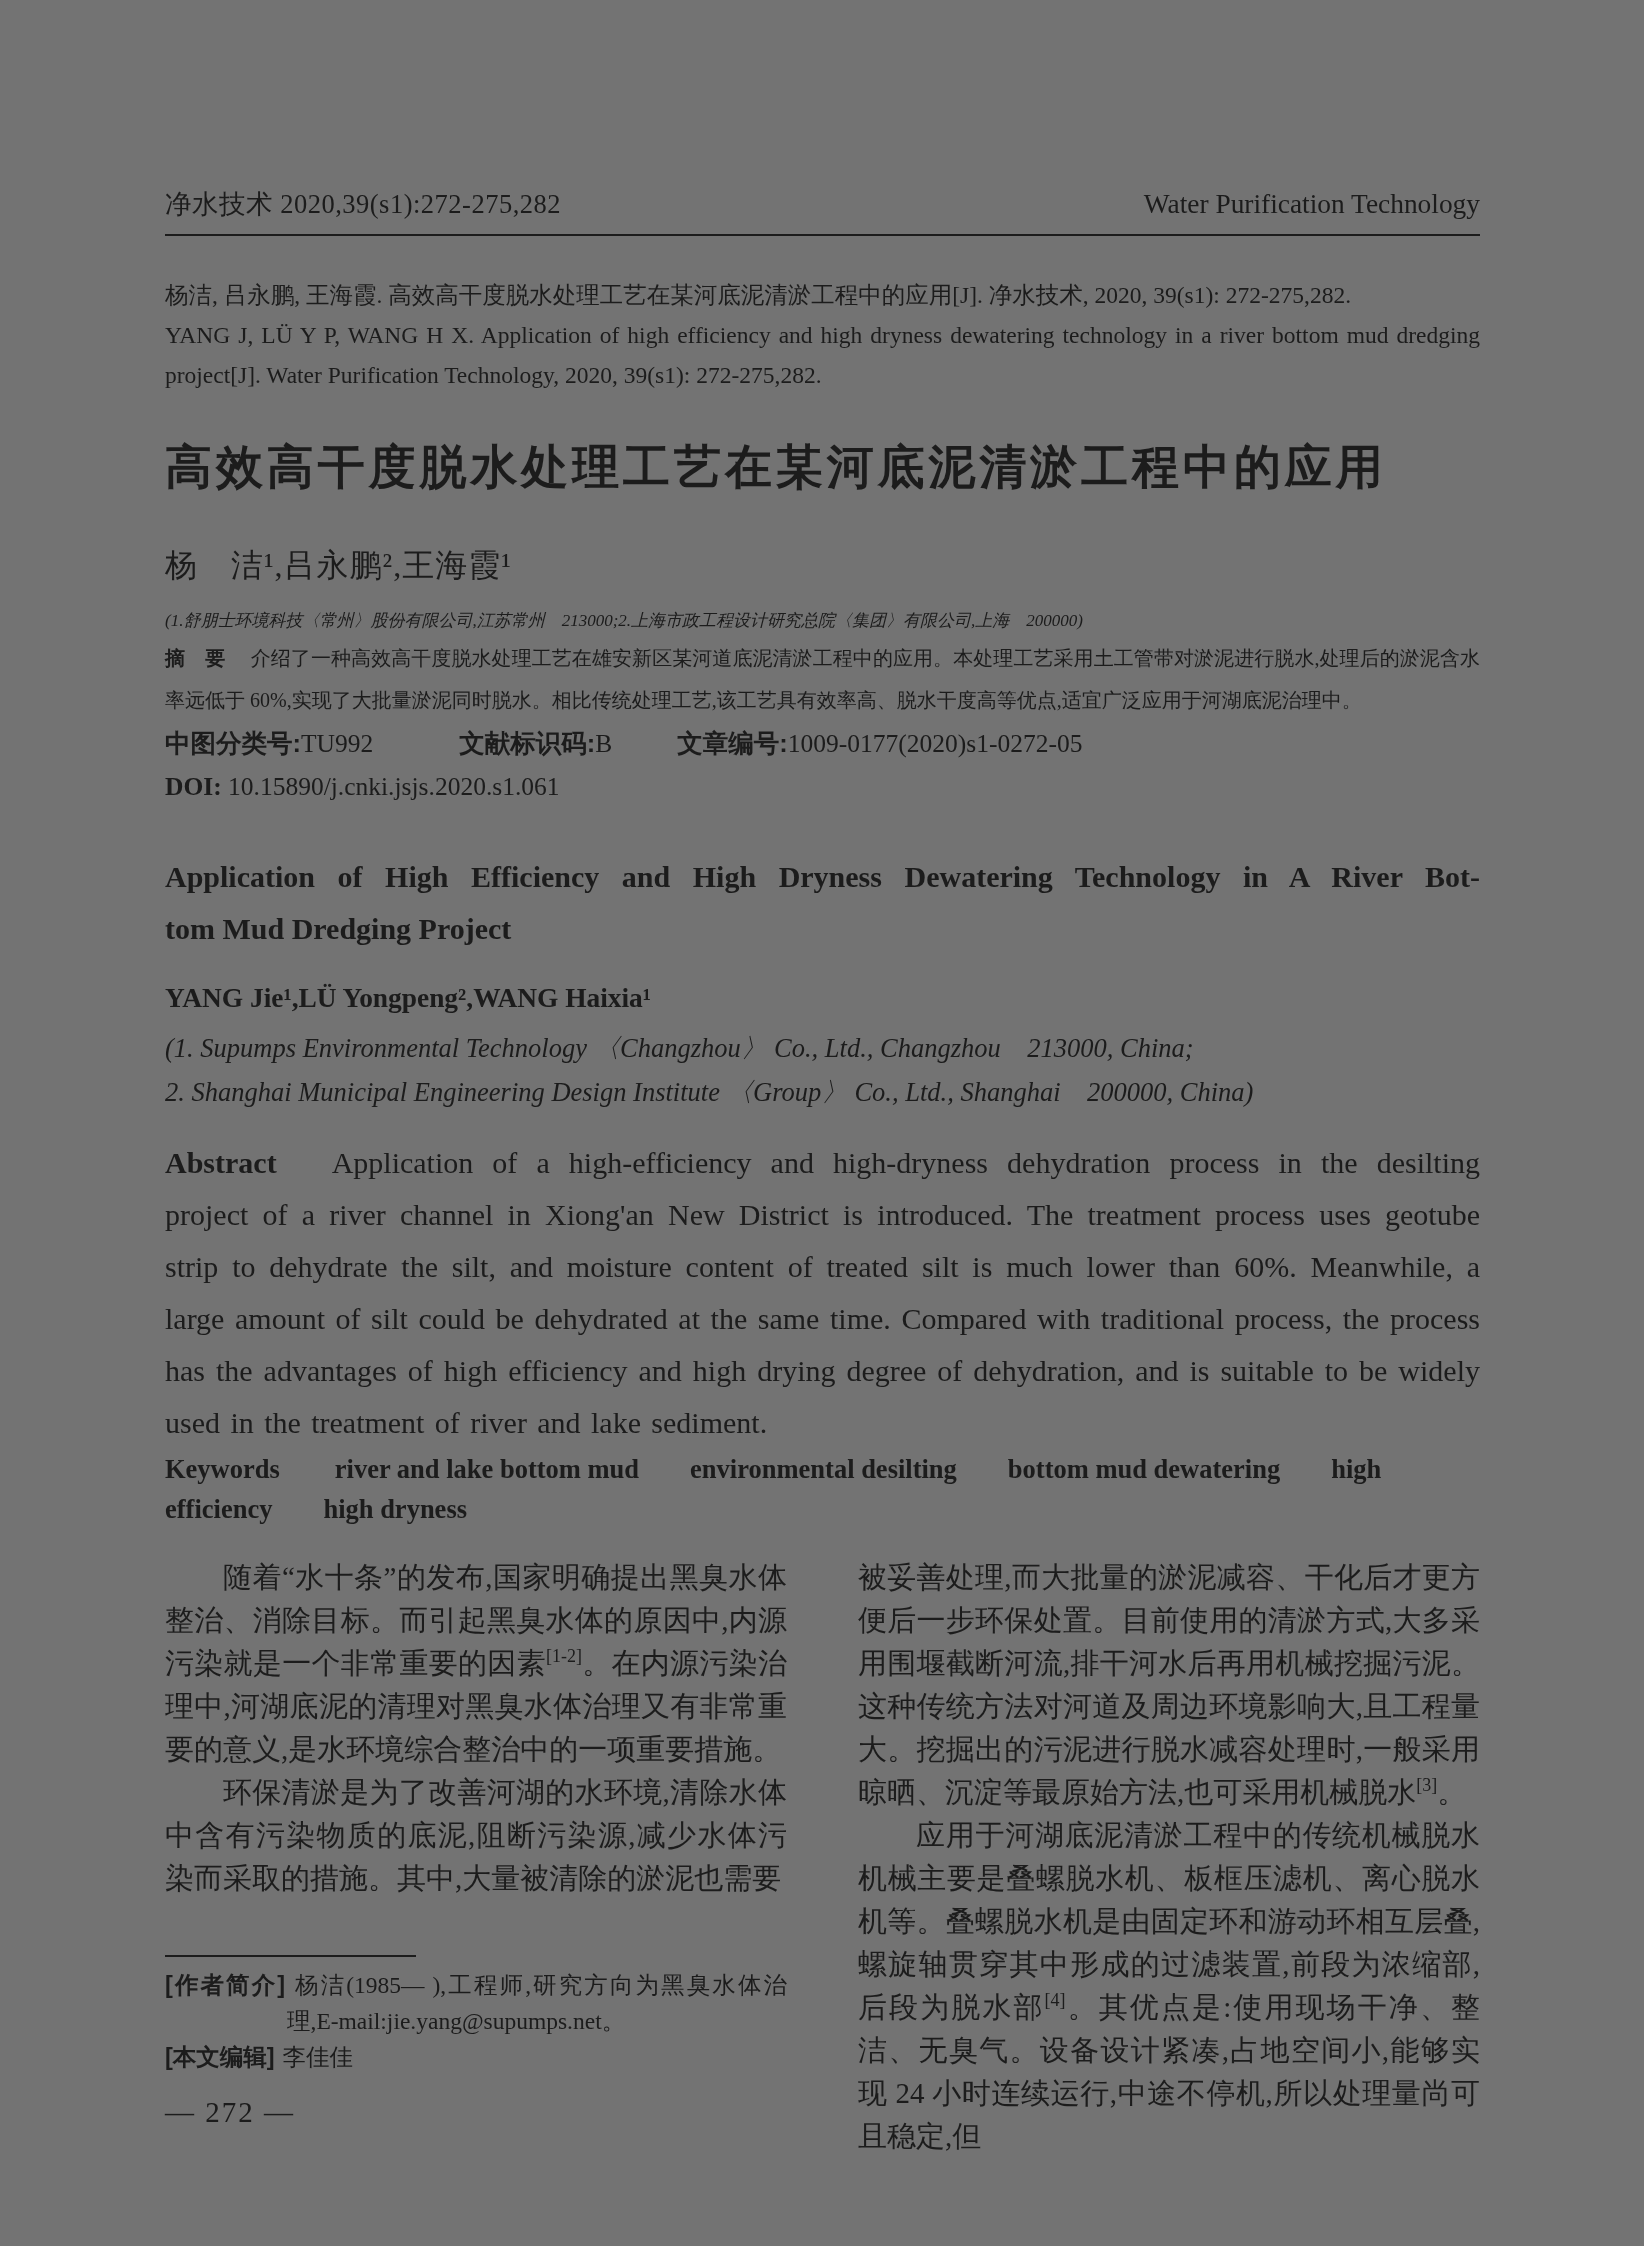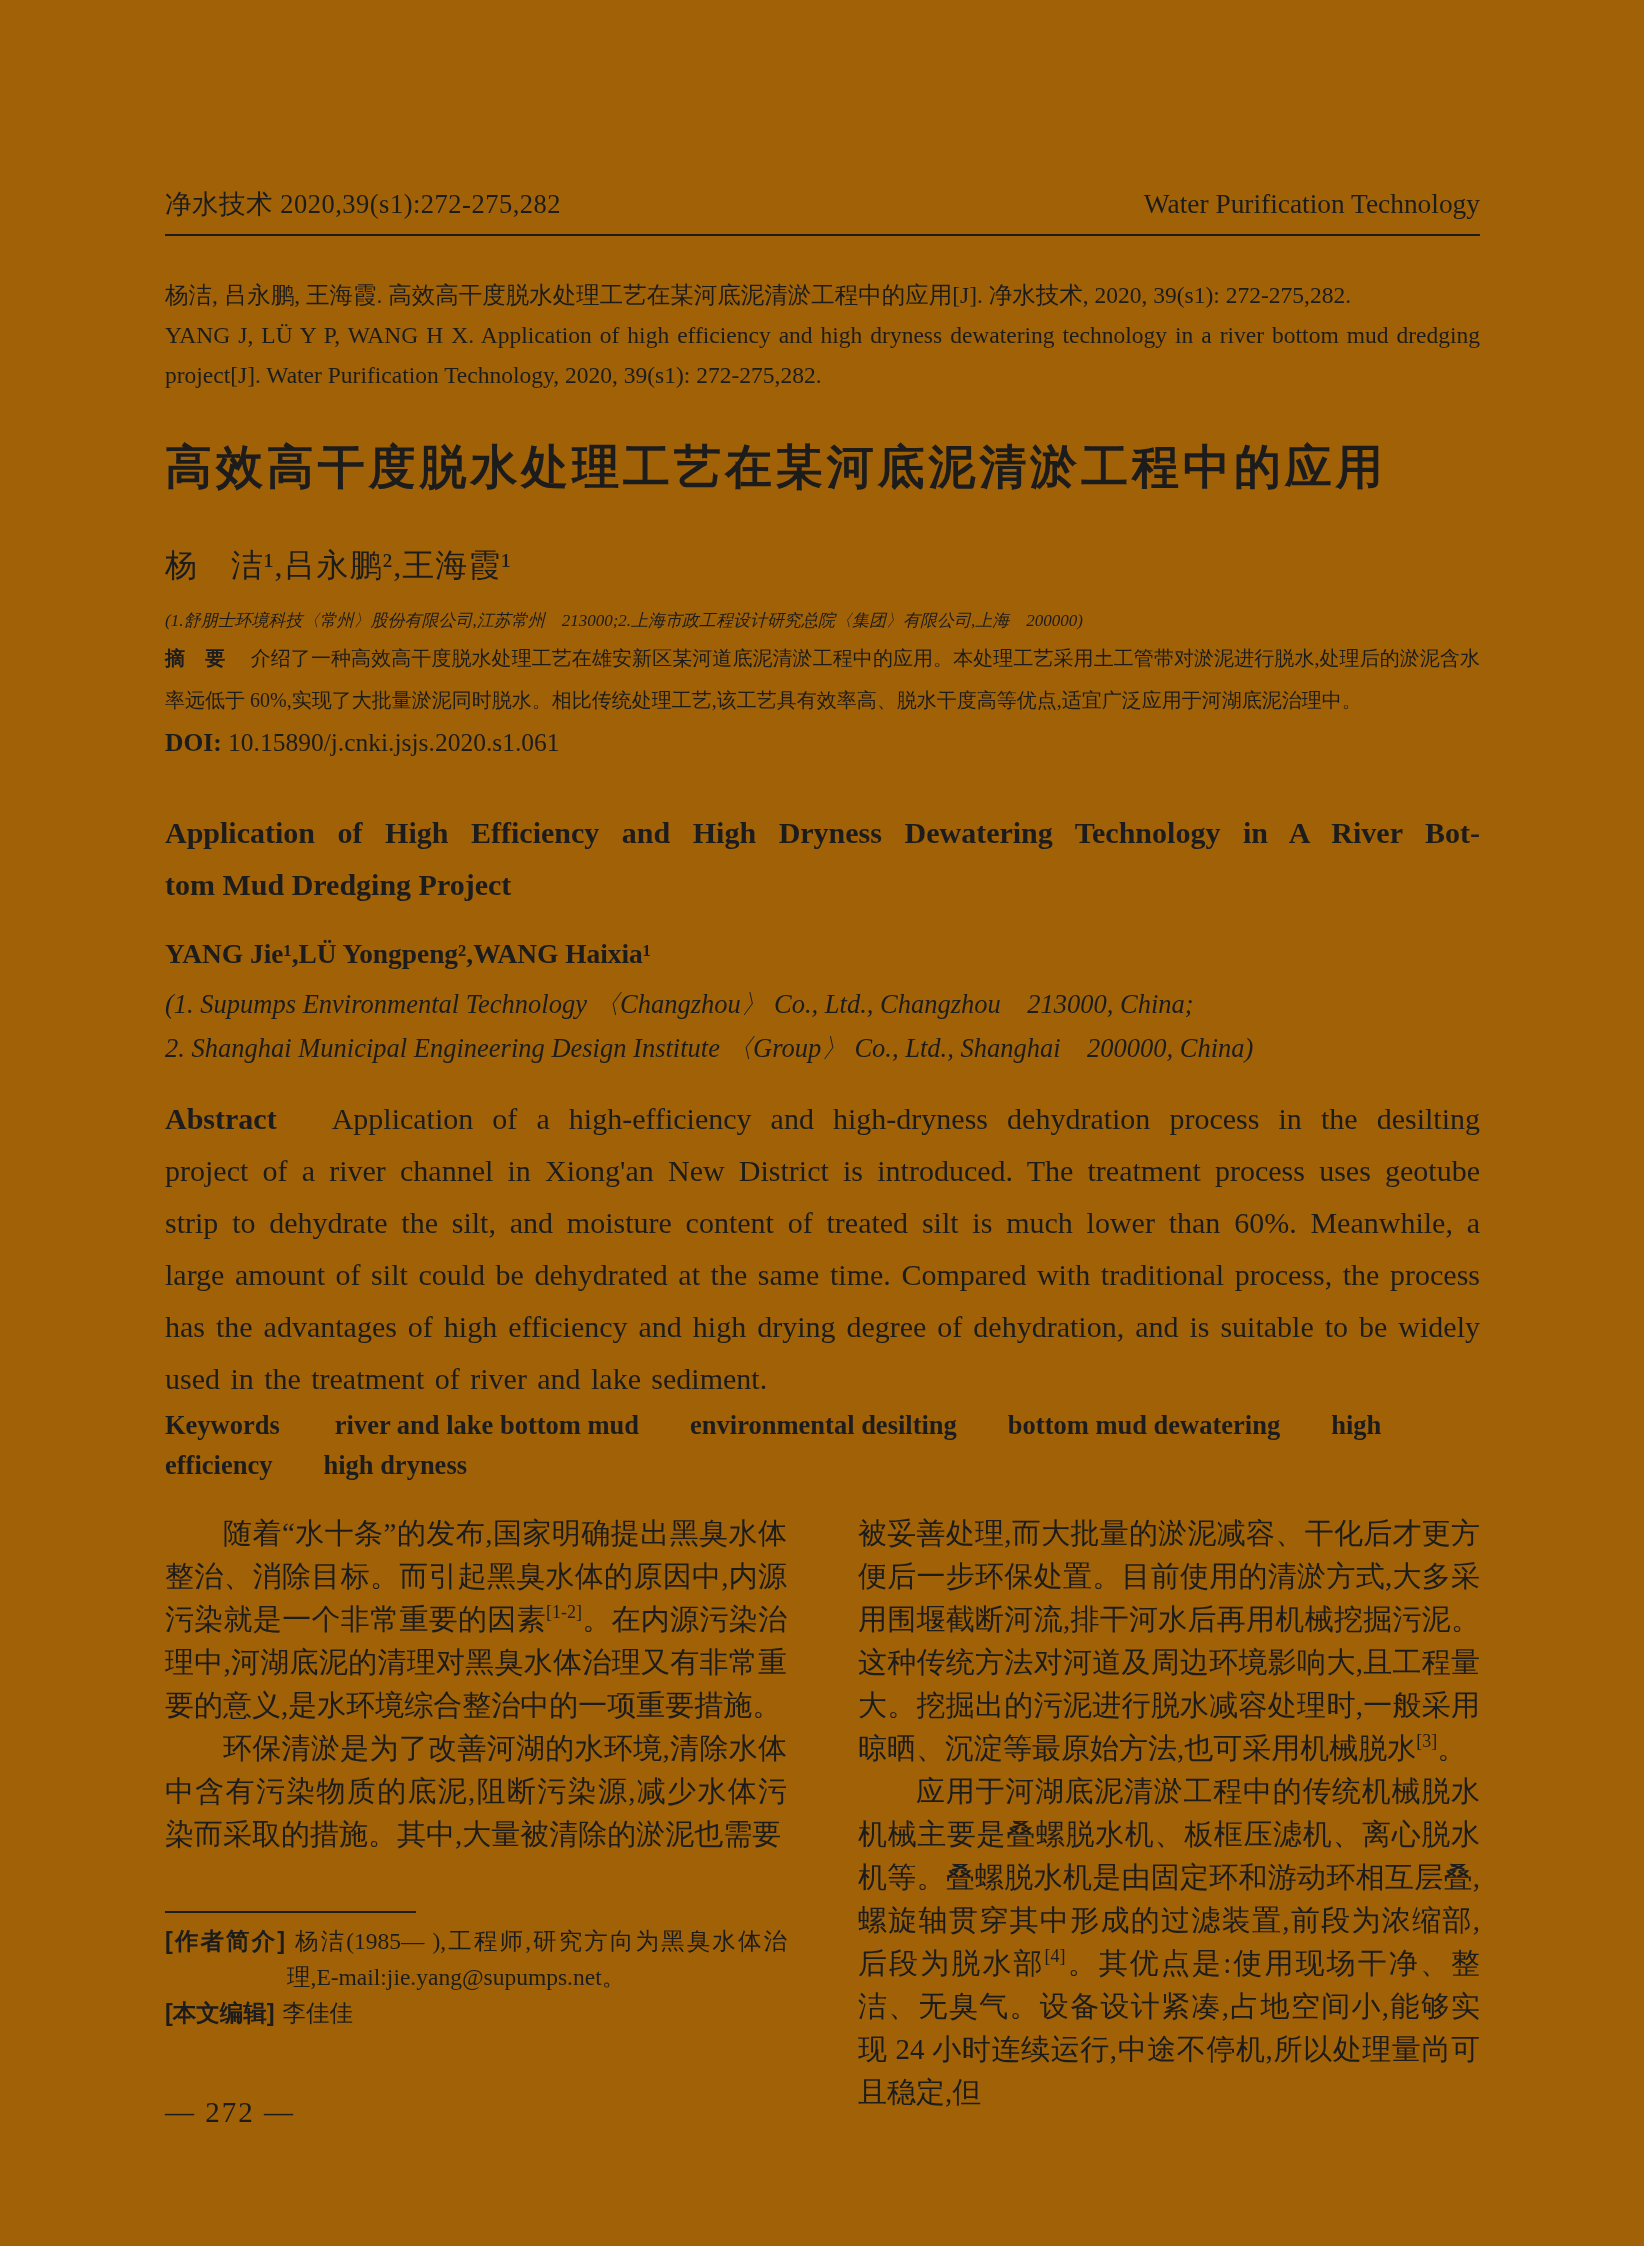--- a/index.html
+++ b/index.html
@@ -1,21 +1,21 @@
 <!DOCTYPE html>
 <html><head>
 <meta charset="utf-8">
 <style>
   * { margin: 0; padding: 0; box-sizing: border-box; }
   html, body { background: #e8e8e8; }
   .page {
     position: relative;
     width: 1645px; height: 2247px;
     margin: 0 auto;
-    background: #a16207;
+    background: #737373;
     color: #1c1c1c;
     font-family: "Liberation Serif", "DejaVu Serif", serif;
     overflow: hidden;
   }
   .content { margin: 0 165px; width: 1315px; }
 
   
   .hdr { display: flex; justify-content: space-between; align-items: baseline; padding-top: 186px; }
   .hdr-zh { font-size: 26.5px; letter-spacing: 0.5px; }
   .hdr-en { font-size: 27.4px; }
@@ -99,20 +99,21 @@
 
     <h1 class="title-zh">高效高干度脱水处理工艺在某河底泥清淤工程中的应用</h1>
 
     <div class="authors-zh">杨　洁¹,吕永鹏²,王海霞¹</div>
 
     <div class="affil-zh">(1.舒朋士环境科技〈常州〉股份有限公司,江苏常州　213000;2.上海市政工程设计研究总院〈集团〉有限公司,上海　200000)</div>
 
     <p class="abs-zh"><span class="zh-label">摘　要</span><span>介绍了一种高效高干度脱水处理工艺在雄安新区某河道底泥清淤工程中的应用。本处理工艺采用土工管带对淤泥进行脱水,处理后的淤泥含水率远低于 60%,实现了大批量淤泥同时脱水。相比传统处理工艺,该工艺具有效率高、脱水干度高等优点,适宜广泛应用于河湖底泥治理中。</span></p>
 
 
+    <p class="meta-row"><span class="zh-label">中图分类号:</span><span class="meta-gap-a">TU992</span><span class="zh-label">文献标识码:</span><span class="meta-gap-b">B</span><span class="zh-label">文章编号:</span><span>1009-0177(2020)s1-0272-05</span></p>
 
     <p class="doi-row"><b>DOI:</b>
       <span>10.15890/j.cnki.jsjs.2020.s1.061</span></p>
 
     <div class="title-en">
       <div class="l1">Application of High Efficiency and High Dryness Dewatering Technology in A River Bot-</div>
       <div class="l2">tom Mud Dredging Project</div>
     </div>
 
     <div class="authors-en">YANG Jie¹,LÜ Yongpeng²,WANG Haixia¹</div>

